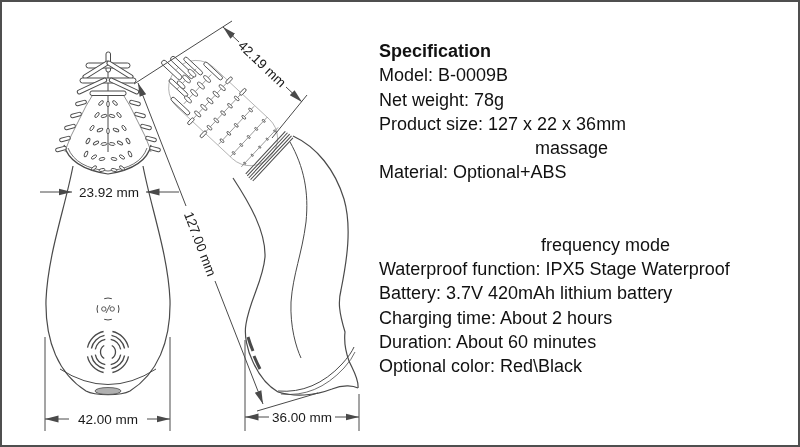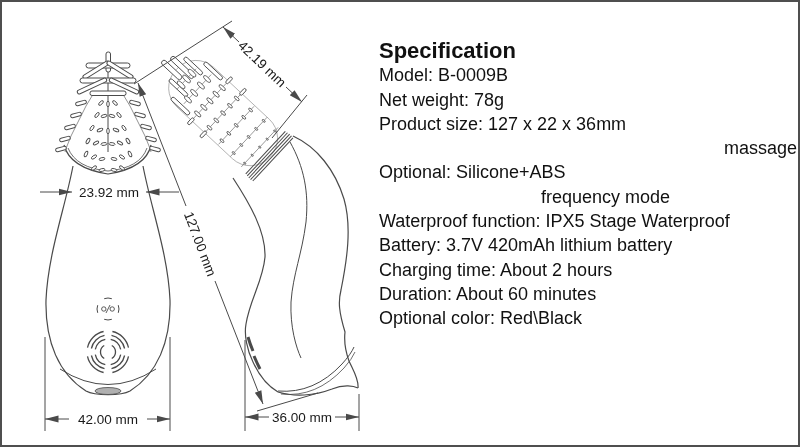--- a/index.html
+++ b/index.html
@@ -14,24 +14,24 @@
   .drawing-svg { position:absolute; left:0; top:0; }
   .spec-panel {
     position:absolute;
     left:377px; top:37px;
     width:418px;
     color:#111111;
     font-size:18px;
     line-height:24.3px;
     white-space:nowrap;
   }
-  .spec-title { font-weight:bold; font-size:22px; }
+  .spec-title { font-weight:bold; font-size:18px; }
   .spec-line { }
-  .spec-line.indent-a { padding-left:156px;text-align:right; }
-  .spec-line.indent-b { padding-left:162px; }
+  .spec-line.indent-a { padding-left:156px; }
+  .spec-line.indent-b { padding-left:162px;margin-top:48px; }
   .dim-text {
     font-family:"Liberation Sans", sans-serif;
     font-size:13.5px;
     fill:#1a1a1a;
   }
 </style>
 </head>
 <body>
 
 <div class="canvas">
@@ -266,21 +266,21 @@
       </g>
     </g>
   </svg>
 
   <div class="spec-panel">
     <div class="spec-title">Specification</div>
     <div class="spec-line">Model: B-0009B</div>
     <div class="spec-line">Net weight: 78g</div>
     <div class="spec-line">Product size: 127 x 22 x 36mm</div>
     <div class="spec-line indent-a">massage</div>
-    <div class="spec-line">Optional: Silicone+ABS</div>
+    <div class="spec-line">Material: Optional+ABS</div>
     <div class="spec-line indent-b">frequency mode</div>
     <div class="spec-line">Waterproof function: IPX5 Stage Waterproof</div>
     <div class="spec-line">Battery: 3.7V 420mAh lithium battery</div>
     <div class="spec-line">Charging time: About 2 hours</div>
     <div class="spec-line">Duration: About 60 minutes</div>
     <div class="spec-line">Optional color: Red\Black</div>
   </div>
 </div>
 
 </body></html>

